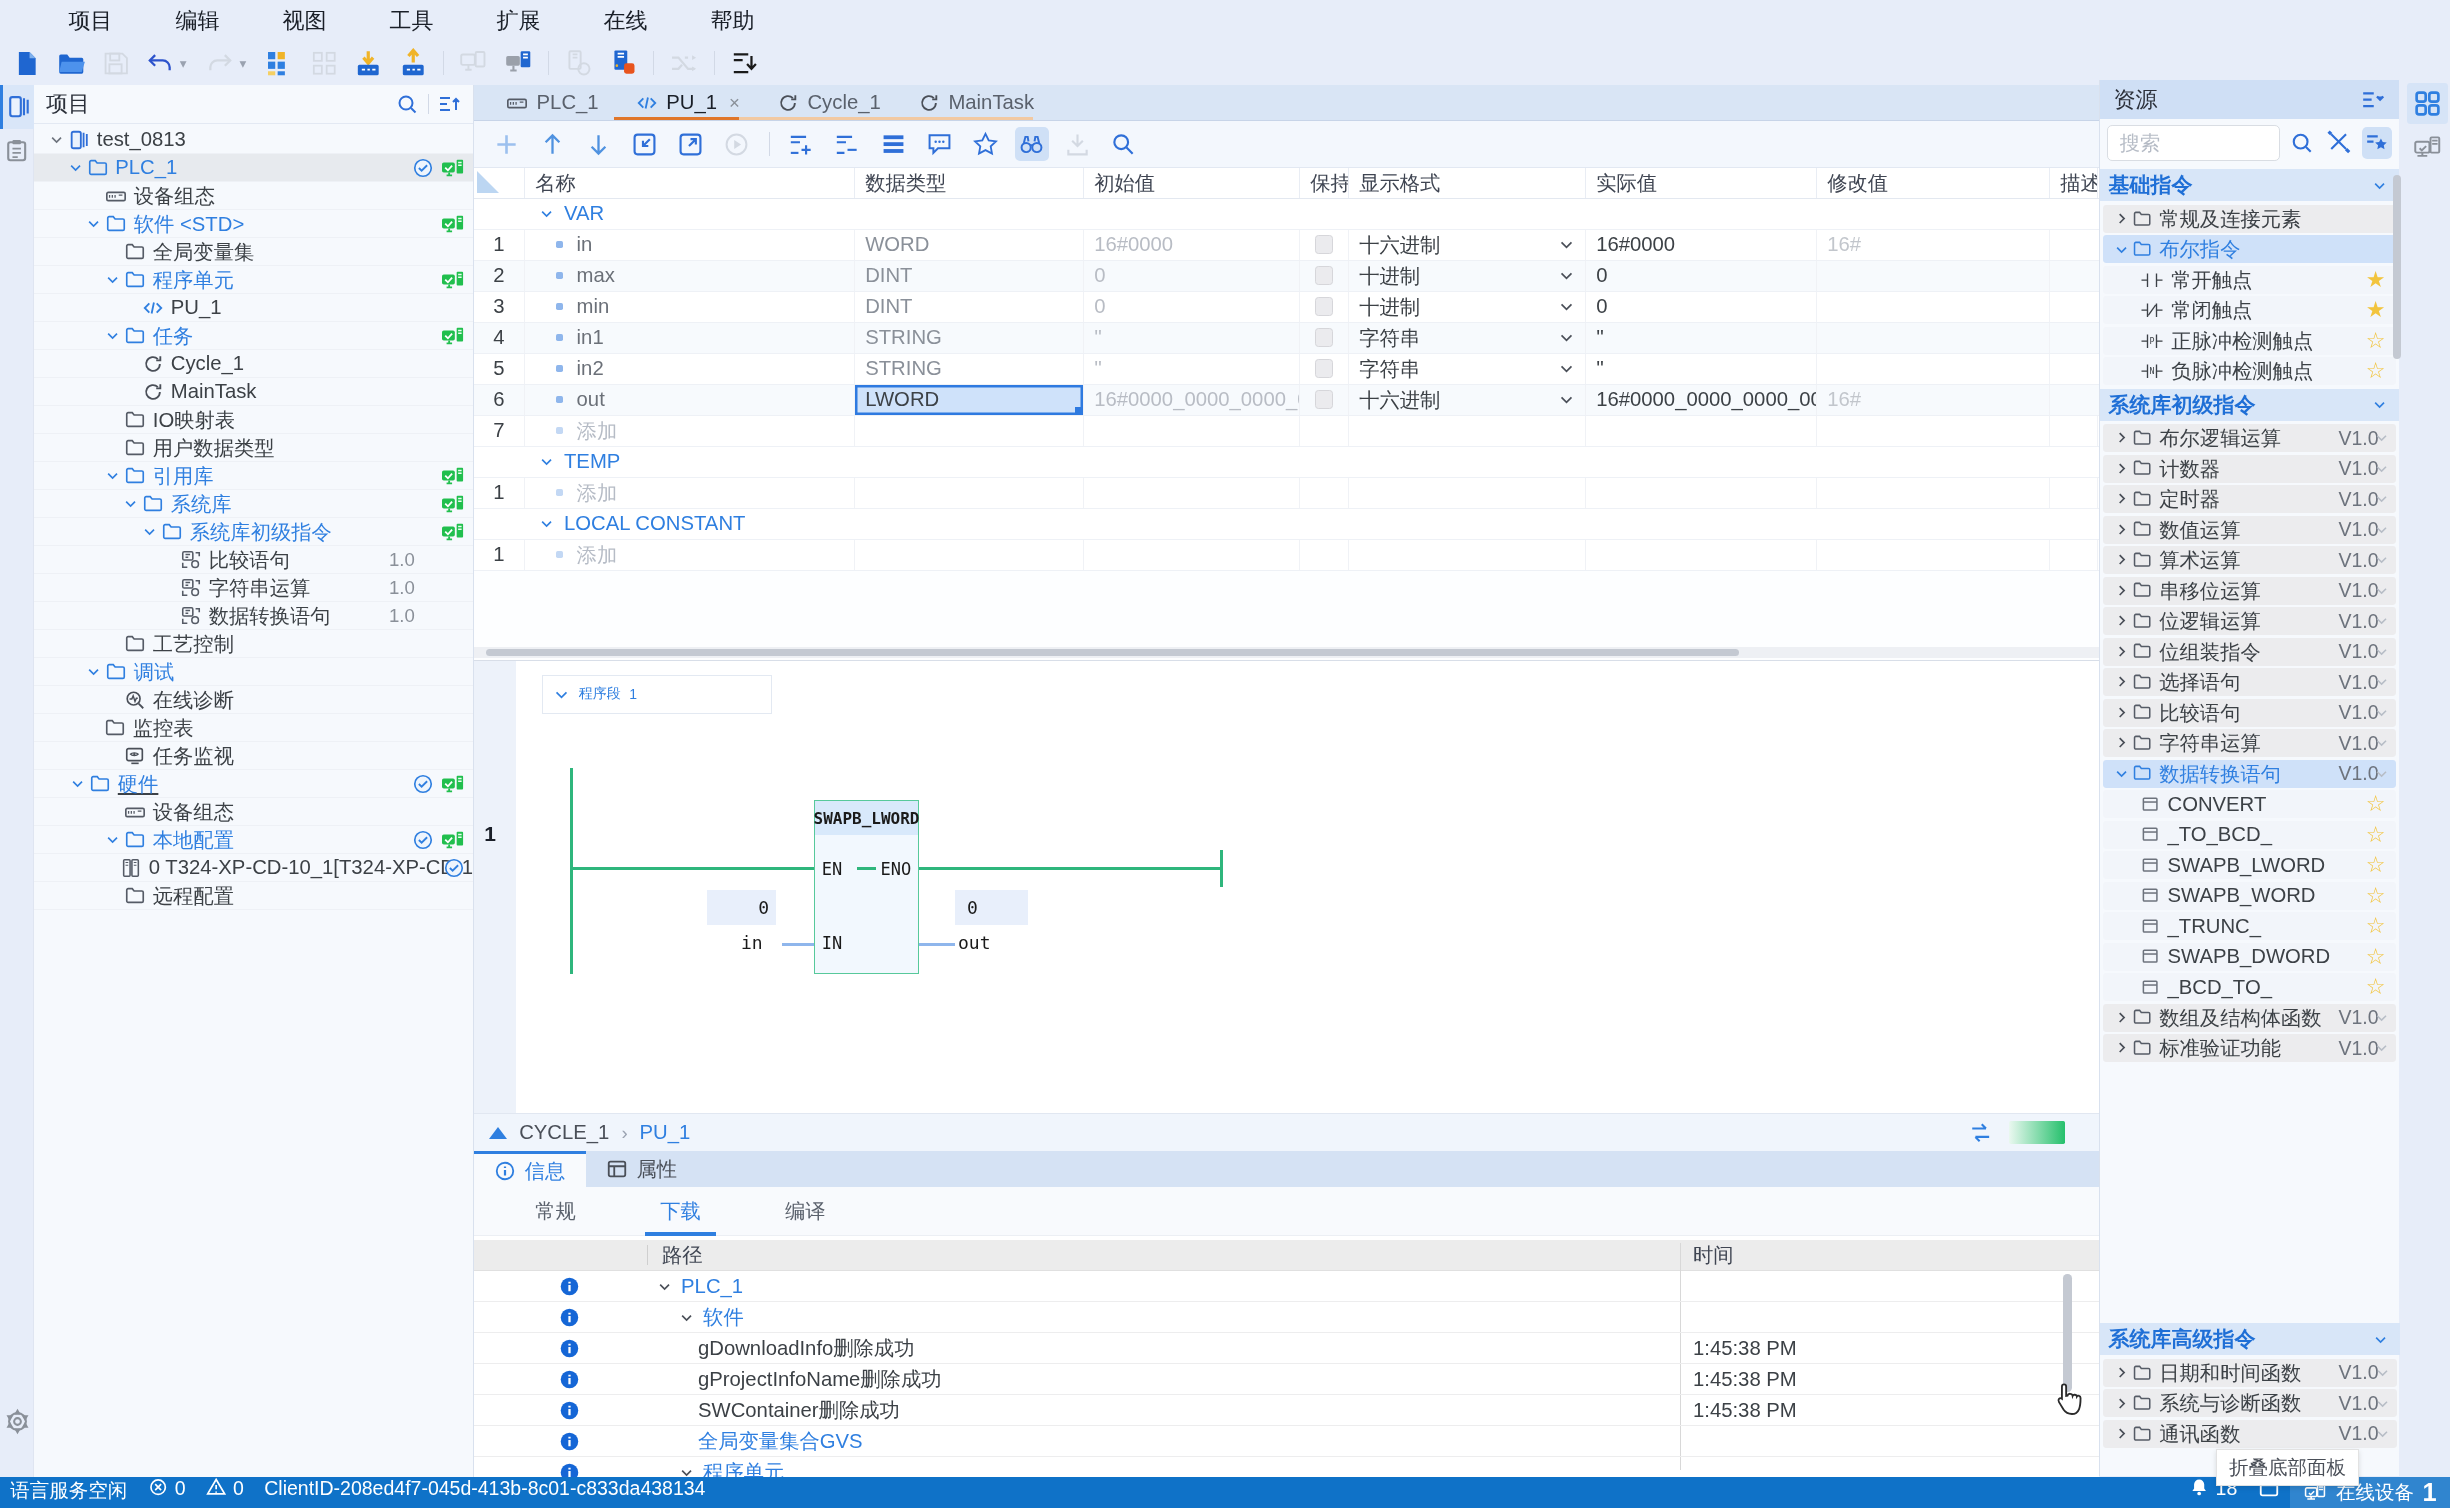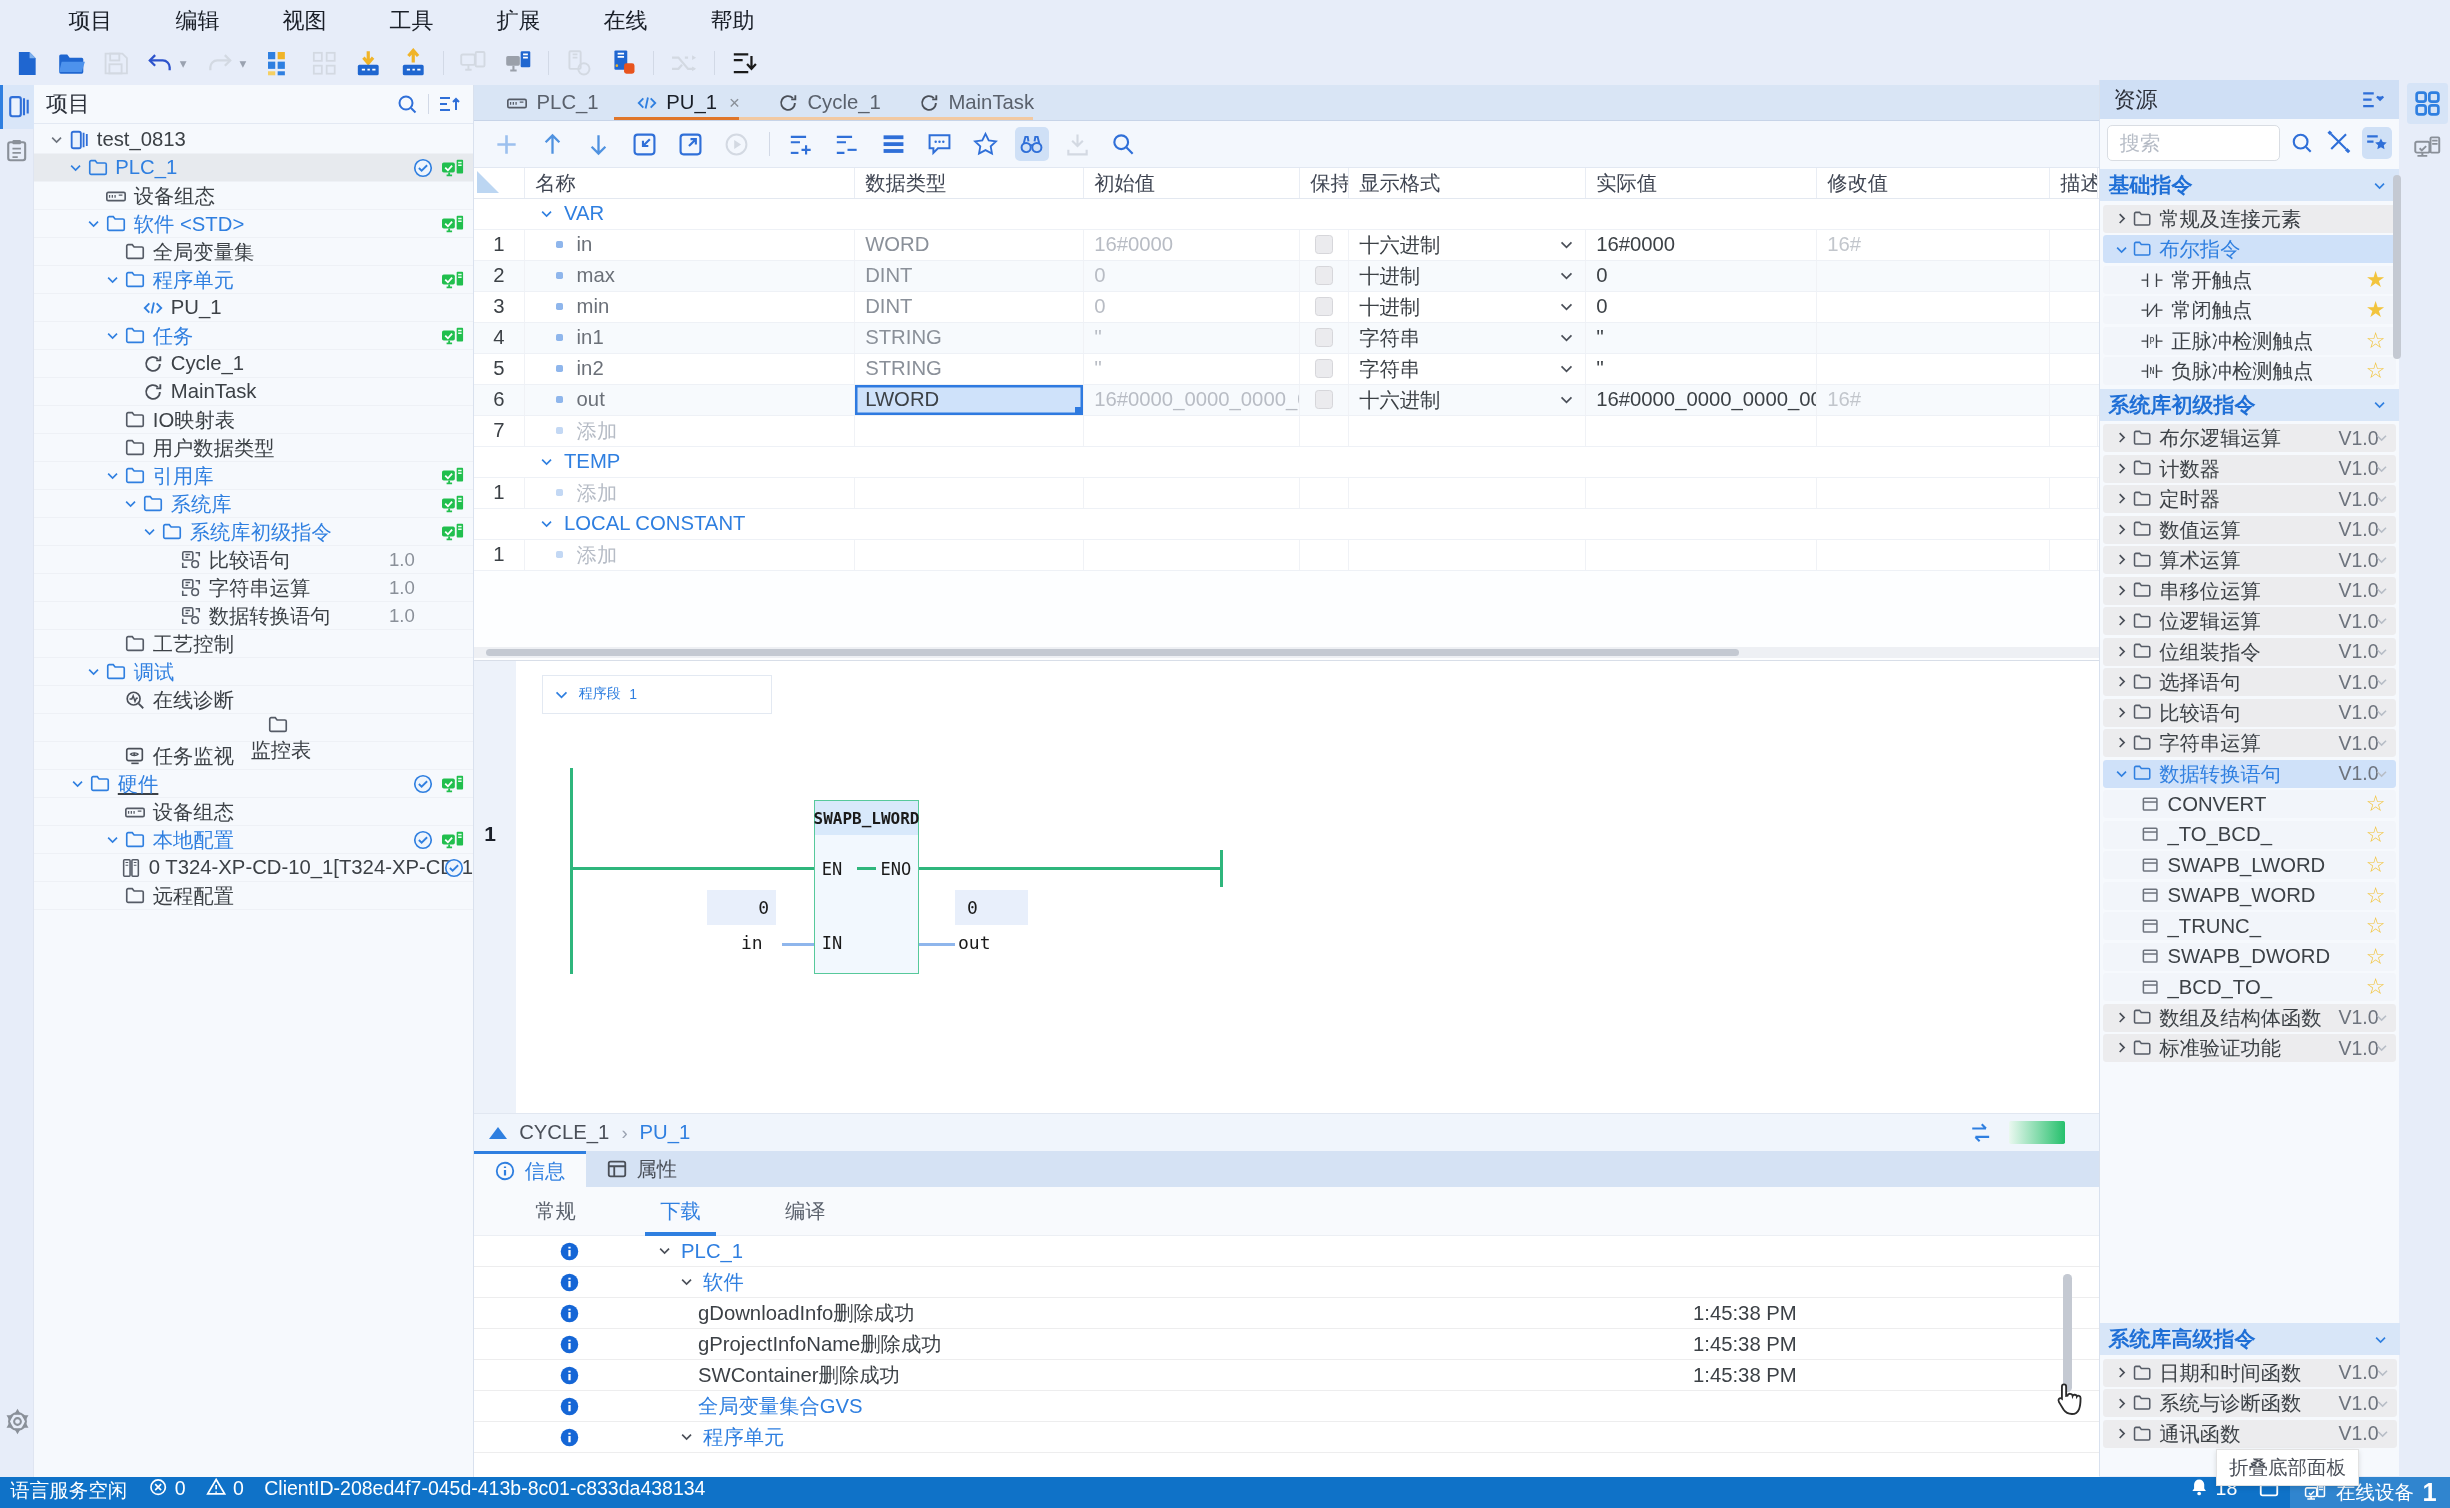--- a/index.html
+++ b/index.html
@@ -667,21 +667,21 @@
           <span class="chsp"></span>
           <span class="ic">
             <svg width="22" height="22" viewBox="0 0 24 24">
               <circle cx="10.5" cy="10.5" r="7" fill="none" stroke="#4a4f58" stroke-width="1.8"></circle>
               <path d="M6 11h2.5l1.5-3.5 2 6 1.5-3.5H15" fill="none" stroke="#4a4f58" stroke-width="1.6"></path>
               <path d="M16 16l5 5" stroke="#4a4f58" stroke-width="2"></path>
             </svg>
           </span>
           <span class="tlabel dark">在线诊断</span>
         </div>
-        <div class="trow" style="padding-left: 48px; flex-direction: column;">
+        <div class="trow" style="padding-left: 48px;">
           <span class="chsp"></span>
           <span class="ic">
             <svg width="22" height="22" viewBox="0 0 24 24">
               <path d="M3 7V5.5A1.5 1.5 0 0 1 4.5 4H9l2 2.5h8.5A1.5 1.5 0 0 1 21 8v9.5a1.5 1.5 0 0 1-1.5 1.5h-15A1.5 1.5 0 0 1 3 17.5z" fill="none" stroke="#555b66" stroke-width="1.8"></path>
             </svg>
           </span>
           <span class="tlabel dark">监控表</span>
         </div>
         <div class="trow" style="padding-left: 68px;">
           <span class="chsp"></span>
@@ -1337,20 +1337,26 @@
           </span>
         <span>属性</span>
       </div>
     </div>
     <div id="subtabs-row">
         <div class="stab">常规</div>
         <div class="stab active">下载</div>
         <div class="stab">编译</div>
       </div>
     <div id="log-area">
+        <div class="log-head">
+          <span style="position:absolute;left:173px;width:0.8px;height:20.3px;background:#cfcfcf"></span>
+  <span style="margin-left:188px">路径</span>
+  <span class="log-time" style="color:#3f4552">时间</span>
+  <span class="log-vsep" style="top:6.8px;bottom:6.8px"></span>
+        </div>
         <div class="log-row">
           <span class="log-icon-slot ic">
             <svg width="21" height="21" viewBox="0 0 24 24">
               <circle cx="12" cy="12" r="10" fill="#1566d6"></circle>
               <path d="M12 6.6v2M12 10.4v7" stroke="#fff" stroke-width="2.6"></path>
             </svg>
           </span>
    <span style="margin-left:180px;display:flex;align-items:center;gap:5.1px">
             <span class="ic" style="width:22px">
               <svg width="15.2" height="15.2" viewBox="0 0 24 24" fill="none" stroke="#4a4f58" stroke-width="2.6">

